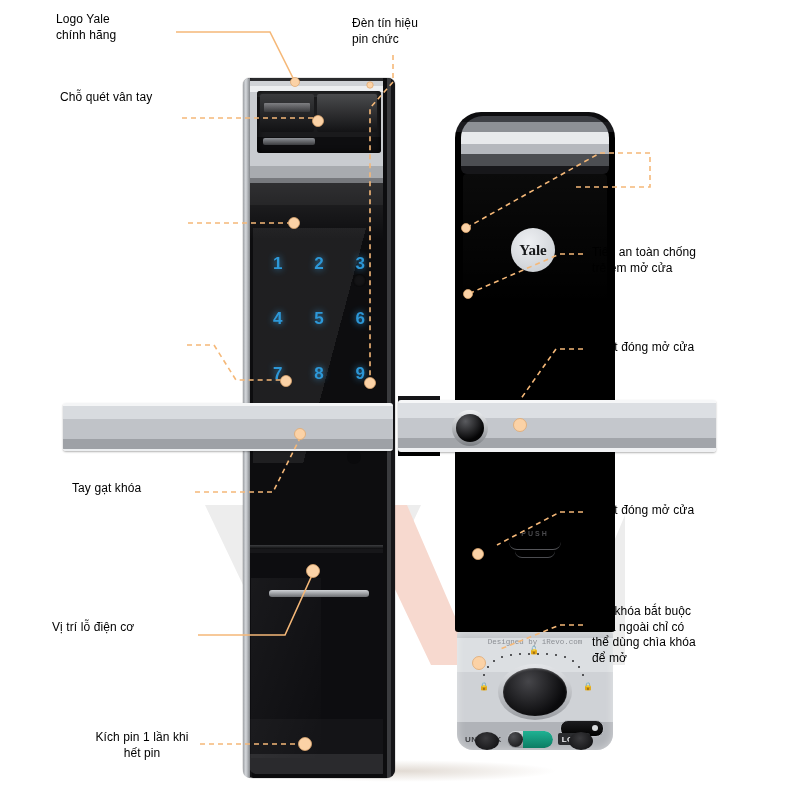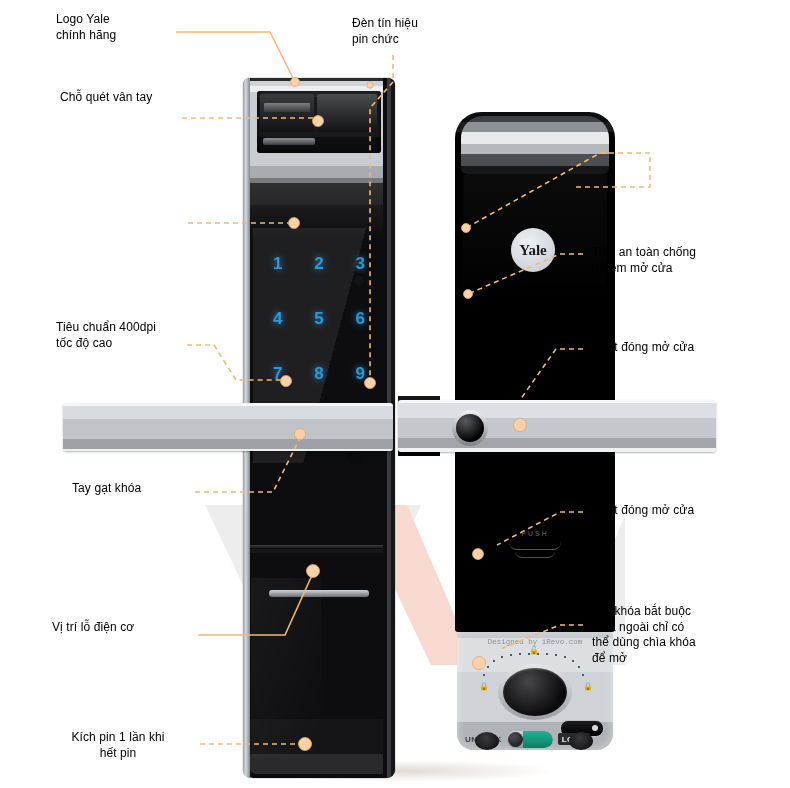--- a/index.html
+++ b/index.html
@@ -303,28 +303,26 @@
 
   <div class="lbl" style="left:56px;top:12px">Logo Yale
 chính hãng</div>
 
   <div class="lbl" style="left:352px;top:16px">Đèn tín hiệu
 pin chức</div>
 
   <div class="lbl" style="left:60px;top:90px">Chỗ quét vân tay</div>
 
 
-  <div class="lbl" style="left:56px;top:320px">Tiêu chuẩn 400dpi
-tốc độ cao</div>
 
   <div class="lbl" style="left:72px;top:481px">Tay gạt khóa</div>
 
   <div class="lbl" style="left:52px;top:620px">Vị trí lỗ điện cơ</div>
 
-  <div class="lbl c" style="left:44px;top:730px;width:148px">Kích pin 1 lần khi
+  <div class="lbl c" style="left:68px;top:730px;width:148px">Kích pin 1 lần khi
 hết pin</div>
 
 
   <div class="lbl" style="left:592px;top:245px">Tiêu an toàn chống
 trẻ em mở cửa</div>
 
   <div class="lbl" style="left:592px;top:340px">Chốt đóng mở cửa</div>
 
   <div class="lbl" style="left:592px;top:503px">Chốt đóng mở cửa</div>
 

